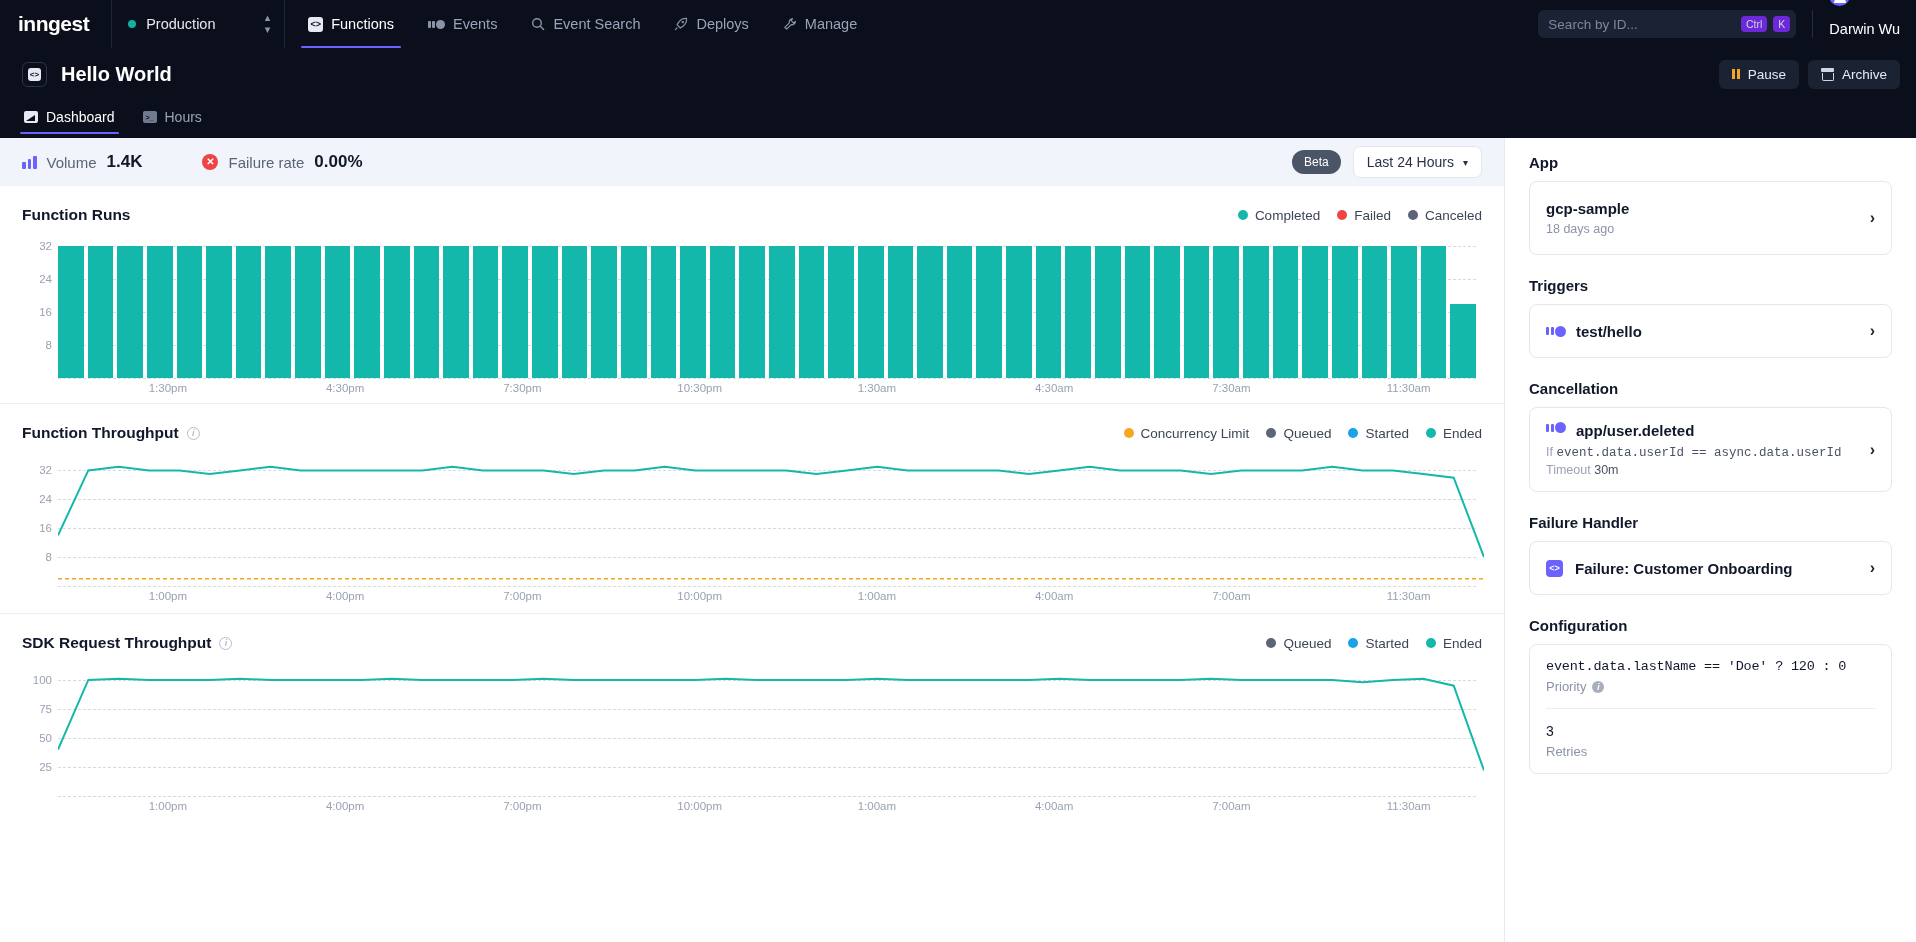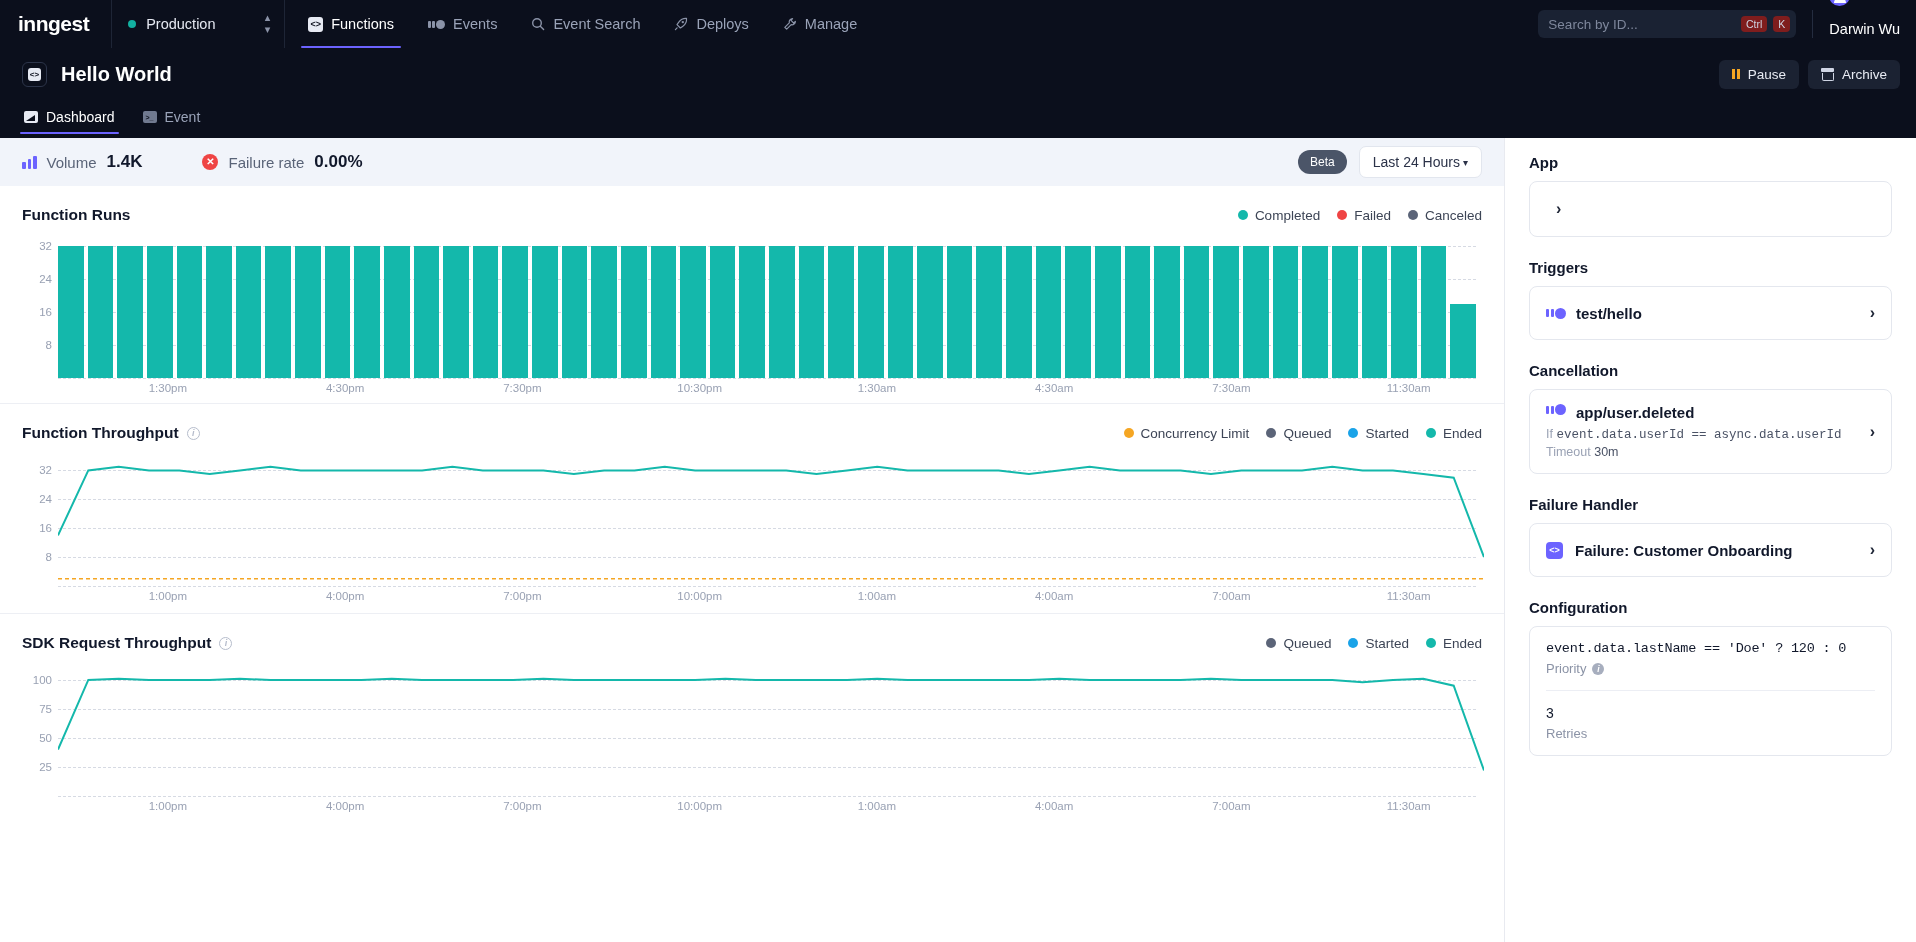--- a/index.html
+++ b/index.html
@@ -54,21 +54,21 @@
   .evico i { display: block; width: 3px; height: 7px; background: #8b93a8; border-radius: 1px; }
   .evico b { display: block; width: 9px; height: 9px; border-radius: 50%; background: #8b93a8; }
 
   .searchwrap { margin-left: auto; display: flex; align-items: center; gap: 0; }
   .searchbox {
     width: 258px; height: 28px; background: #1a2233; border-radius: 6px;
     display: flex; align-items: center; padding: 0 6px 0 10px; gap: 6px;
   }
   .searchbox .ph { color: #7e879c; font-size: 13.5px; flex: 1; }
   .kbd {
-    background: #7f1d1d; color: #cfd5e4; font-size: 10.5px;
+    background: #6d28d9; color: #cfd5e4; font-size: 10.5px;
     border-radius: 4px; padding: 3px 5px; line-height: 1;
   }
   .navdiv { width: 1px; height: 28px; background: #242c3f; margin: 0 16px; }
   .user { display: flex; gap: 15px; color: #fff; font-size: 14.5px; cursor: pointer; flex-direction: column; }
   .avatar {
     width: 21px; height: 21px; border-radius: 50%; background: #6c63ff;
     display: flex; align-items: center; justify-content: center;
   }
   .avatar .head { width: 7px; height: 7px; border-radius: 50%; background: #fff; margin-top: -3px; }
   .avatar .body { position: absolute; width: 12px; height: 6px; border-radius: 6px 6px 0 0; background: #fff; margin-top: 8px; }
@@ -136,21 +136,21 @@
     color: #fff; font-size: 10px; display: flex; align-items: center; justify-content: center;
     font-weight: 700; line-height: 1;
   }
   .statsright { margin-left: auto; display: flex; align-items: center; gap: 12px; }
   .betapill {
     background: #4b5568; color: #fff; font-size: 12px;
     border-radius: 999px; padding: 5px 12px;
   }
   .rangebtn {
     background: #fff; border: 1px solid #e2e6ee; border-radius: 7px;
-    height: 32px; display: flex; align-items: center; gap: 3px;
+    height: 32px; display: flex; align-items: center; gap: 9px;
     padding: 0 13px; color: #2b3248; font-size: 14px; cursor: pointer;
   }
 
   
   .chartcard { padding: 16px 22px 4px 22px; border-bottom: 1px solid #edeff4; }
   .charthead { display: flex; align-items: center; height: 26px; }
   .charttitle { font-size: 15.5px; color: #11182b; font-weight: 600; }
   .infoico {
     width: 13px; height: 13px; border-radius: 50%; border: 1px solid #b6bdcc;
     color: #b6bdcc; font-size: 9px; display: inline-flex; align-items: center;
@@ -304,21 +304,21 @@
       </span>
     </span>
   </div>
   <div class="tabsrow">
     <div class="tab active">
       <span class="dashico"></span>
       <span>Dashboard</span>
     </div>
     <div class="tab">
       <span class="logsico">&gt;_</span>
-      <span>Event</span>
+      <span>Hours</span>
     </div>
   </div>
 </div>
 
 <div class="content">
 
   <div class="left">
 
     <div class="statsbar">
       <div class="stat" style="margin-right:60px;">
@@ -539,20 +539,24 @@
           <div class="xlab" style="left: 95.25%;">11:30am</div>
         </div>
     </div>
 
   </div>
 
   <div class="right">
 
     <div class="sectlabel">App</div>
     <div class="card" style="padding-top:18px;padding-bottom:18px">
+      <span class="grow">
+        <span class="cardtitle" style="display:block">gcp-sample</span>
+        <span class="cardsub" style="display:block">18 days ago</span>
+      </span>
       <span class="chev">›</span>
     </div>
 
     <div class="sectlabel">Triggers</div>
     <div class="card" style="padding-top:17px;padding-bottom:17px">
       <span class="trigico">
           <i></i>
           <i></i>
           <b></b>
         </span>

